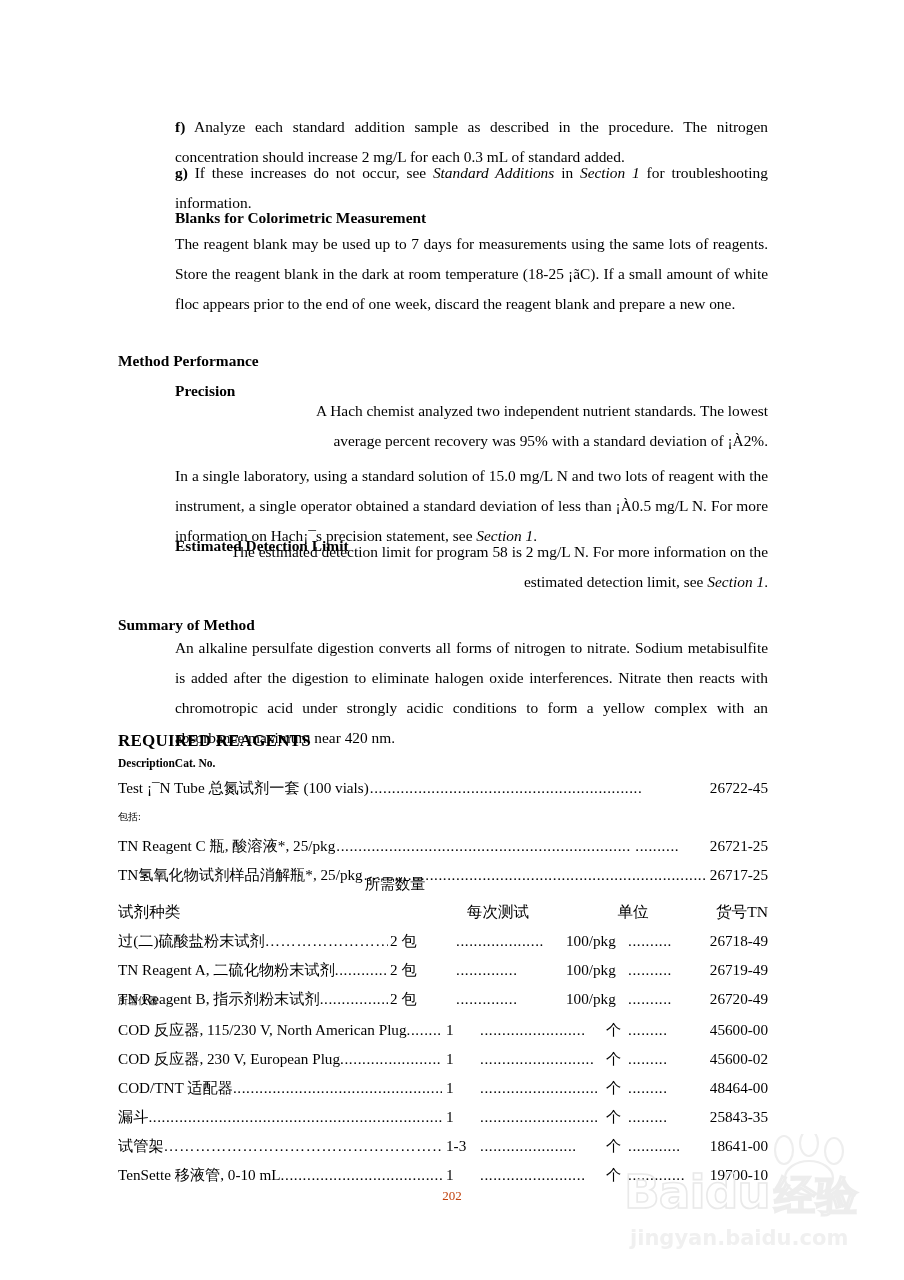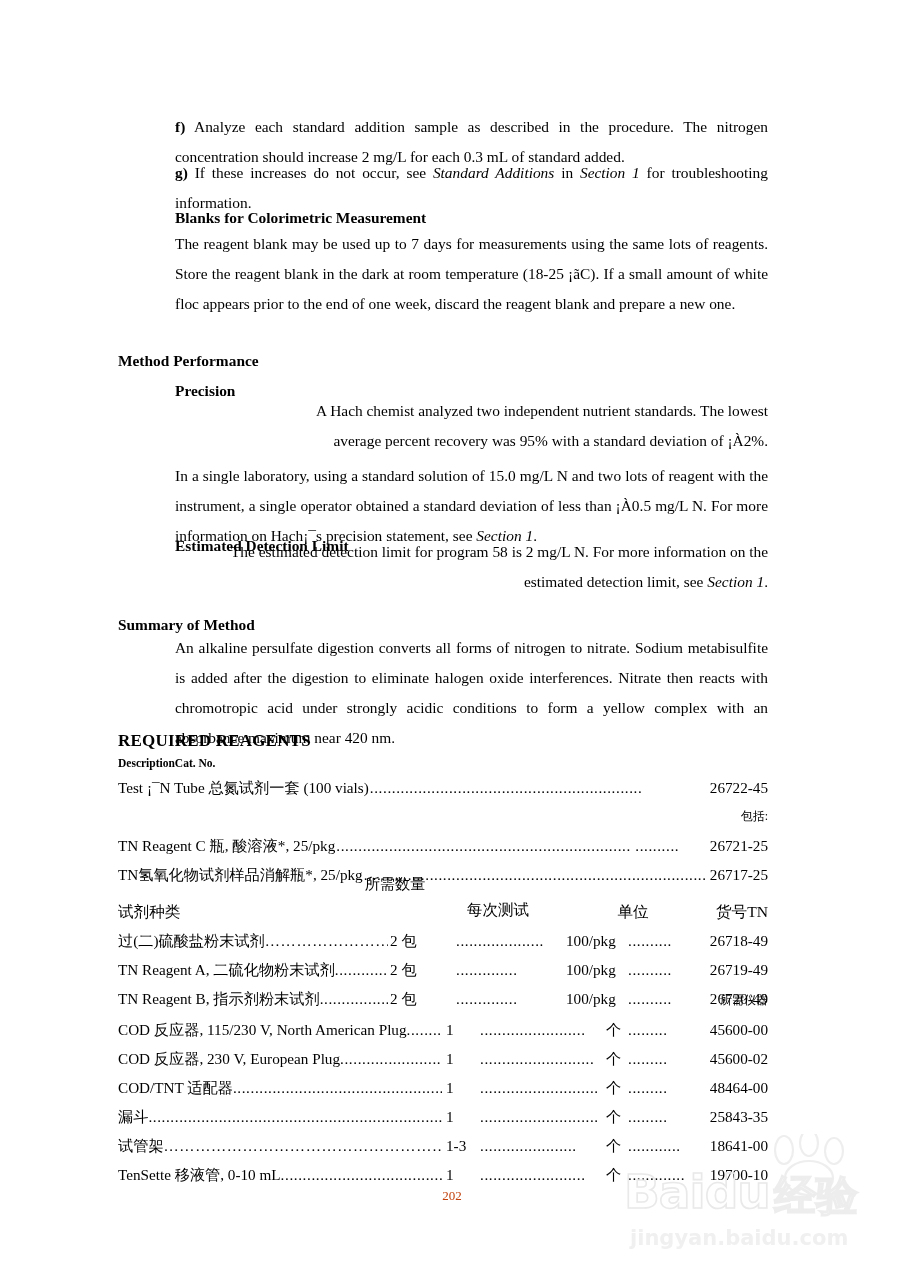--- a/index.html
+++ b/index.html
@@ -84,37 +84,36 @@
     flex: 1 1 auto;
     overflow: hidden;
     white-space: nowrap;
     font-size: 15.2px;
     letter-spacing: 0.6px;
     margin: 0 1px;
   }
   .lrow .val { flex: 0 0 auto; }
   .plain {
     line-height: 29px;
-    font-size: 12px;
-    text-align: right;
+    font-size: 10px;
   }
   .centered-hdr {
     text-align: center;
     font-size: 15.2px;
     line-height: 26px;
     padding-right: 96px;
   }
   
   .qhdr {
     display: flex;
     font-size: 15.6px;
     line-height: 29px;
   }
   .qhdr .c1 { width: 300px; }
-  .qhdr .c2 { width: 160px; text-align: center; font-family: Liberation Mono, monospace; }
+  .qhdr .c2 { width: 160px; text-align: center; }
   .qhdr .c3 { width: 110px; text-align: center; }
   .qhdr .c4 { width: 80px;  text-align: right; }
 
   .qrow {
     display: flex;
     align-items: baseline;
     font-size: 15.2px;
     line-height: 29px;
     white-space: nowrap;
   }

